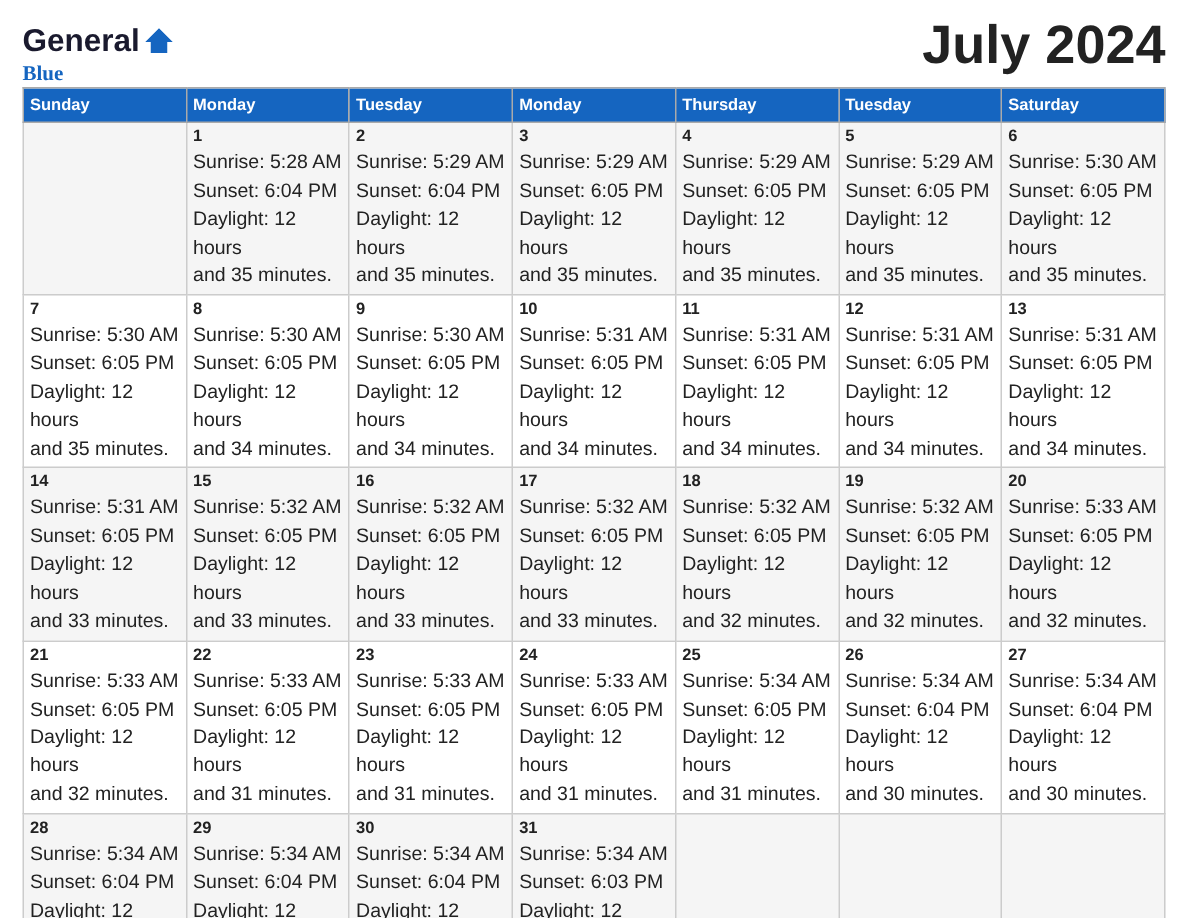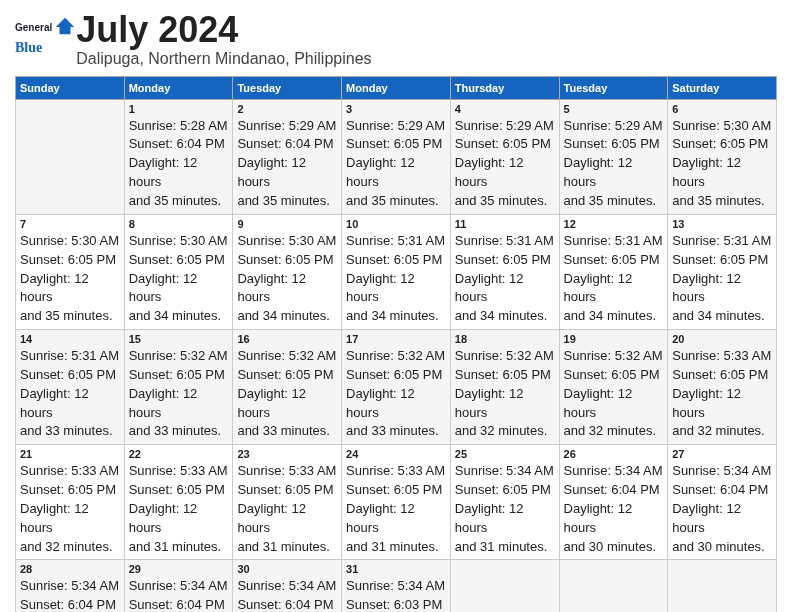--- a/index.html
+++ b/index.html
@@ -8,20 +8,21 @@
       background: #fff;
       width: 792px;
       height: 612px;
       overflow: hidden;
     }
     .container {
       width: 792px;
       padding: 10px 15px;
     }
     .header-right {
+      text-align: right;
       padding-bottom: 2px;
     }
     .month-year {
       font-size: 36px;
       font-weight: bold;
       color: #222;
       line-height: 1.1;
     }
     .location {
       font-size: 16px;
@@ -83,32 +84,31 @@
       font-size: 13px;
     }
   </style>
 </head>
 <body>
 
 <div class="container">
   <div class="clearfix">
     <div class="logo">
       <div class="logo-text">
-        <span style="font-size:10px;font-weight:bold;color:#1a1a2e;">General</span>
+        <span style="font-size:21px;font-weight:bold;color:#1a1a2e;">General</span>
         <svg class="logo-icon" viewBox="0 0 24 24">
           <path d="M12 2 L22 12 L18 12 L18 20 L6 20 L6 12 L2 12 Z" fill="#1565c0"></path>
         </svg>
       </div>
       <div>
         <span style="font-size:14px;font-weight:bold;color:#1565c0;font-family:Liberation Serif, serif;">Blue</span>
       </div>
     </div>
     <div class="header-right">
       <div class="month-year">July 2024</div>
-      <div class="location">Dalipuga, Northern Mindanao, Philippines</div>
     </div>
   </div>
 
   <table>
     <thead>
       <tr id="header-row">
           <th>Sunday</th>
           <th>Monday</th>
           <th>Tuesday</th>
           <th>Monday</th>

